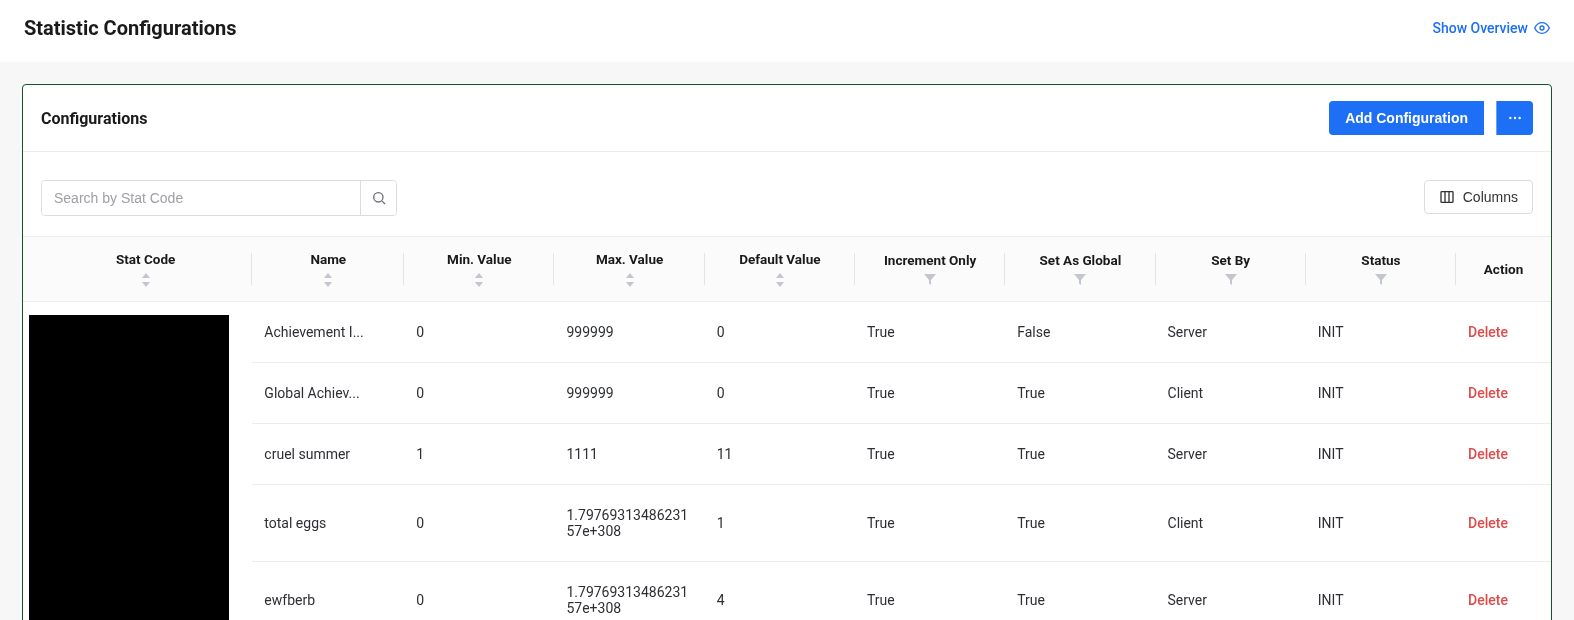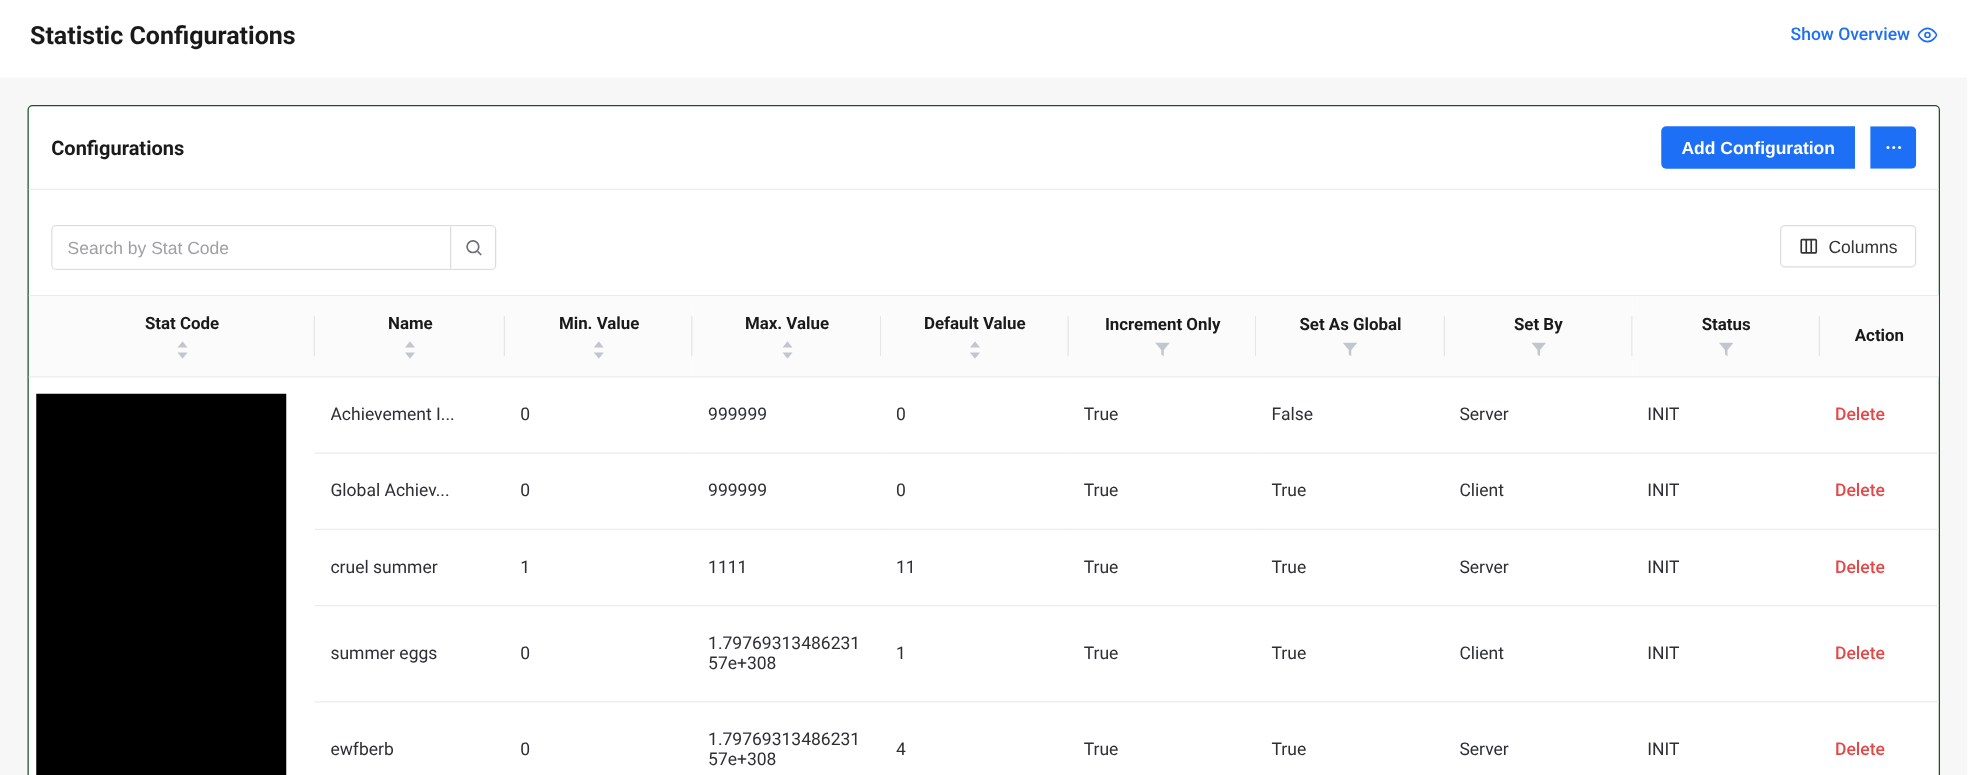--- a/index.html
+++ b/index.html
@@ -402,21 +402,21 @@
             <td>1</td>
             <td>1111</td>
             <td>11</td>
             <td>True</td>
             <td>True</td>
             <td>Server</td>
             <td>INIT</td>
             <td><span class="action-link">Delete</span></td>
           </tr>
           <tr>
-            <td>summer eggs</td>
+            <td>total eggs</td>
             <td>0</td>
             <td>1.7976931348623157e+308</td>
             <td>1</td>
             <td>True</td>
             <td>True</td>
             <td>Client</td>
             <td>INIT</td>
             <td><span class="action-link">Delete</span></td>
           </tr>
           <tr>

